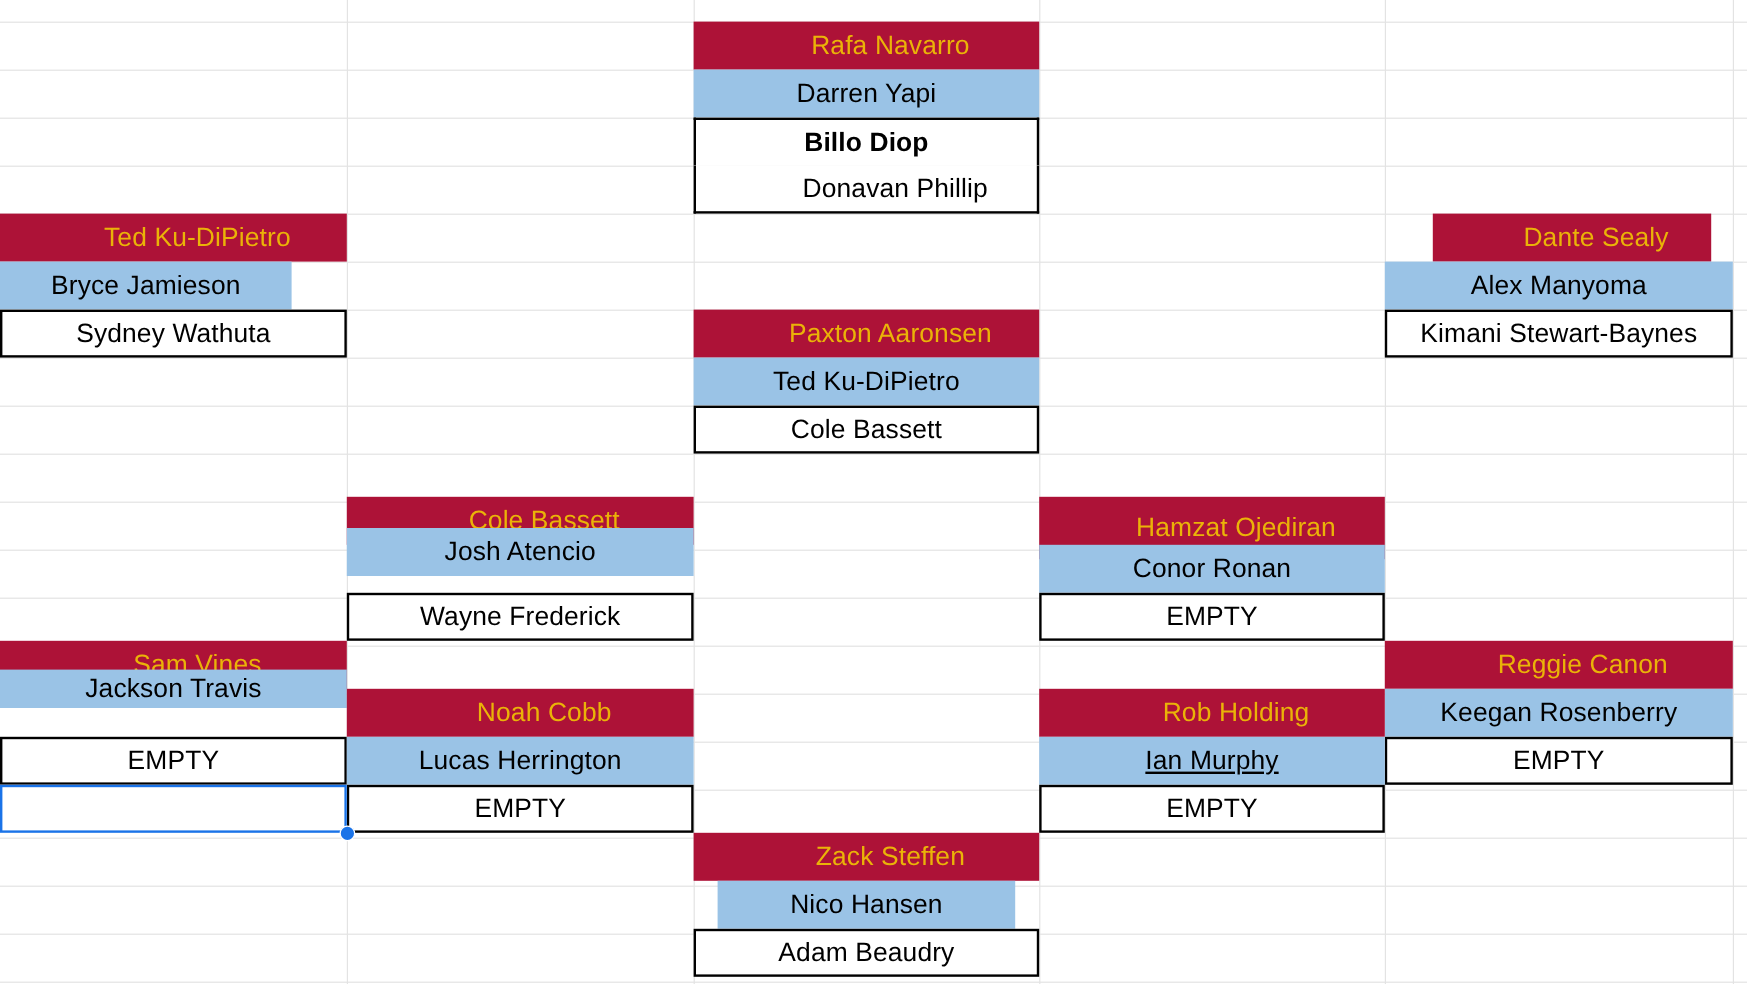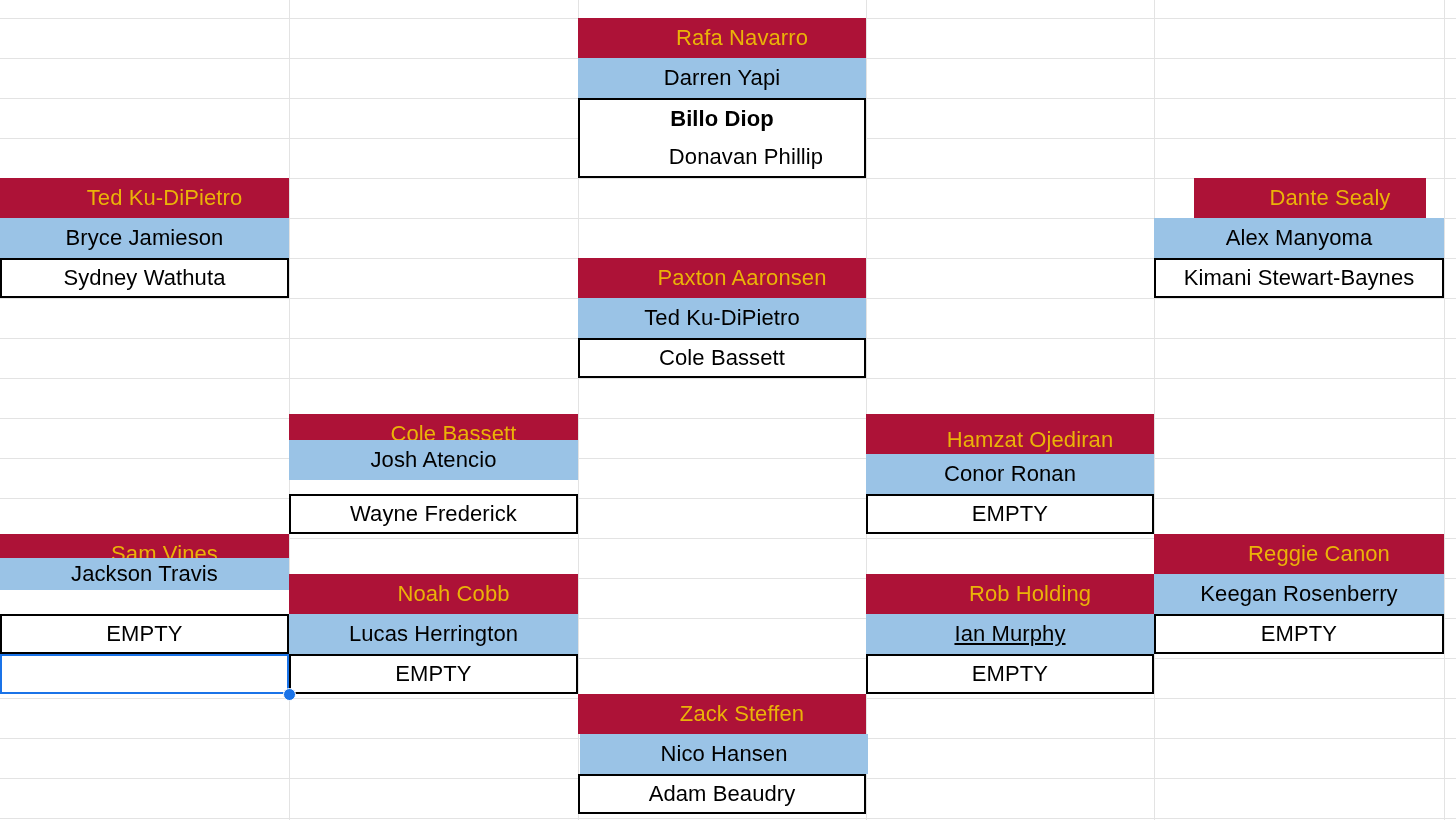--- a/index.html
+++ b/index.html
@@ -111,21 +111,21 @@
       <div class="gridline-v" style="left: 866px;"></div>
       <div class="gridline-v" style="left: 1154px;"></div>
       <div class="gridline-v" style="left: 1444px;"></div>
     </div>
   <div id="cells">
       <div class="cell hdr" style="left: 578px; top: 18px; width: 288px; height: 40px;">Rafa Navarro</div>
       <div class="cell sub" style="left: 578px; top: 58px; width: 288px; height: 40px;">Darren Yapi</div>
       <div class="cell plain nb-bottom" style="left: 578px; top: 98px; width: 288px; height: 40px; font-weight: bold;">Billo Diop</div>
       <div class="cell plain nb-top" style="left: 578px; top: 138px; width: 288px; height: 40px; padding-left: 48px;">Donavan Phillip</div>
       <div class="cell hdr" style="left: 0px; top: 178px; width: 289px; height: 40px;">Ted Ku-DiPietro</div>
-      <div class="cell sub" style="left: 0px; top: 218px; width: 289px; height: 40px;">Bryce Jamieson</div>
+      <div class="cell sub" style="left: 0px; top: 218px; width: 243px; height: 40px;">Bryce Jamieson</div>
       <div class="cell plain" style="left: 0px; top: 258px; width: 289px; height: 40px;">Sydney Wathuta</div>
       <div class="cell hdr" style="left: 1154px; top: 178px; width: 232px; height: 40px; margin-left: 40px;">Dante Sealy</div>
       <div class="cell sub" style="left: 1154px; top: 218px; width: 290px; height: 40px;">Alex Manyoma</div>
       <div class="cell plain" style="left: 1154px; top: 258px; width: 290px; height: 40px;">Kimani Stewart-Baynes</div>
       <div class="cell hdr" style="left: 578px; top: 258px; width: 288px; height: 40px;">Paxton Aaronsen</div>
       <div class="cell sub" style="left: 578px; top: 298px; width: 288px; height: 40px;">Ted Ku-DiPietro</div>
       <div class="cell plain" style="left: 578px; top: 338px; width: 288px; height: 40px;">Cole Bassett</div>
       <div class="cell hdr" style="left: 289px; top: 414px; width: 289px; height: 40px;">Cole Bassett</div>
       <div class="cell sub" style="left: 289px; top: 440px; width: 289px; height: 40px;">Josh Atencio</div>
       <div class="cell plain" style="left: 289px; top: 494px; width: 289px; height: 40px;">Wayne Frederick</div>
@@ -138,18 +138,18 @@
       <div class="cell hdr" style="left: 1154px; top: 534px; width: 290px; height: 40px;">Reggie Canon</div>
       <div class="cell sub" style="left: 1154px; top: 574px; width: 290px; height: 40px;">Keegan Rosenberry</div>
       <div class="cell plain" style="left: 1154px; top: 614px; width: 290px; height: 40px;">EMPTY</div>
       <div class="cell hdr" style="left: 289px; top: 574px; width: 289px; height: 40px;">Noah Cobb</div>
       <div class="cell sub" style="left: 289px; top: 614px; width: 289px; height: 40px;">Lucas Herrington</div>
       <div class="cell plain" style="left: 289px; top: 654px; width: 289px; height: 40px;">EMPTY</div>
       <div class="cell hdr" style="left: 866px; top: 574px; width: 288px; height: 40px;">Rob Holding</div>
       <div class="cell sub" style="left: 866px; top: 614px; width: 288px; height: 40px; text-decoration: underline;">Ian Murphy</div>
       <div class="cell plain" style="left: 866px; top: 654px; width: 288px; height: 40px;">EMPTY</div>
       <div class="cell hdr" style="left: 578px; top: 694px; width: 288px; height: 40px;">Zack Steffen</div>
-      <div class="cell sub" style="left: 580px; top: 734px; width: 288px; height: 40px;">Nico Hansen</div>
+      <div class="cell sub" style="left: 598px; top: 734px; width: 248px; height: 40px;">Nico Hansen</div>
       <div class="cell plain" style="left: 578px; top: 774px; width: 288px; height: 40px;">Adam Beaudry</div>
     </div>
 <div class="selected" style="left: 0px; top: 654px; width: 289px; height: 40px;"></div>
     <div class="fill-handle" style="left: 283px; top: 688px;"></div>
   </div>
 
 </body></html>

